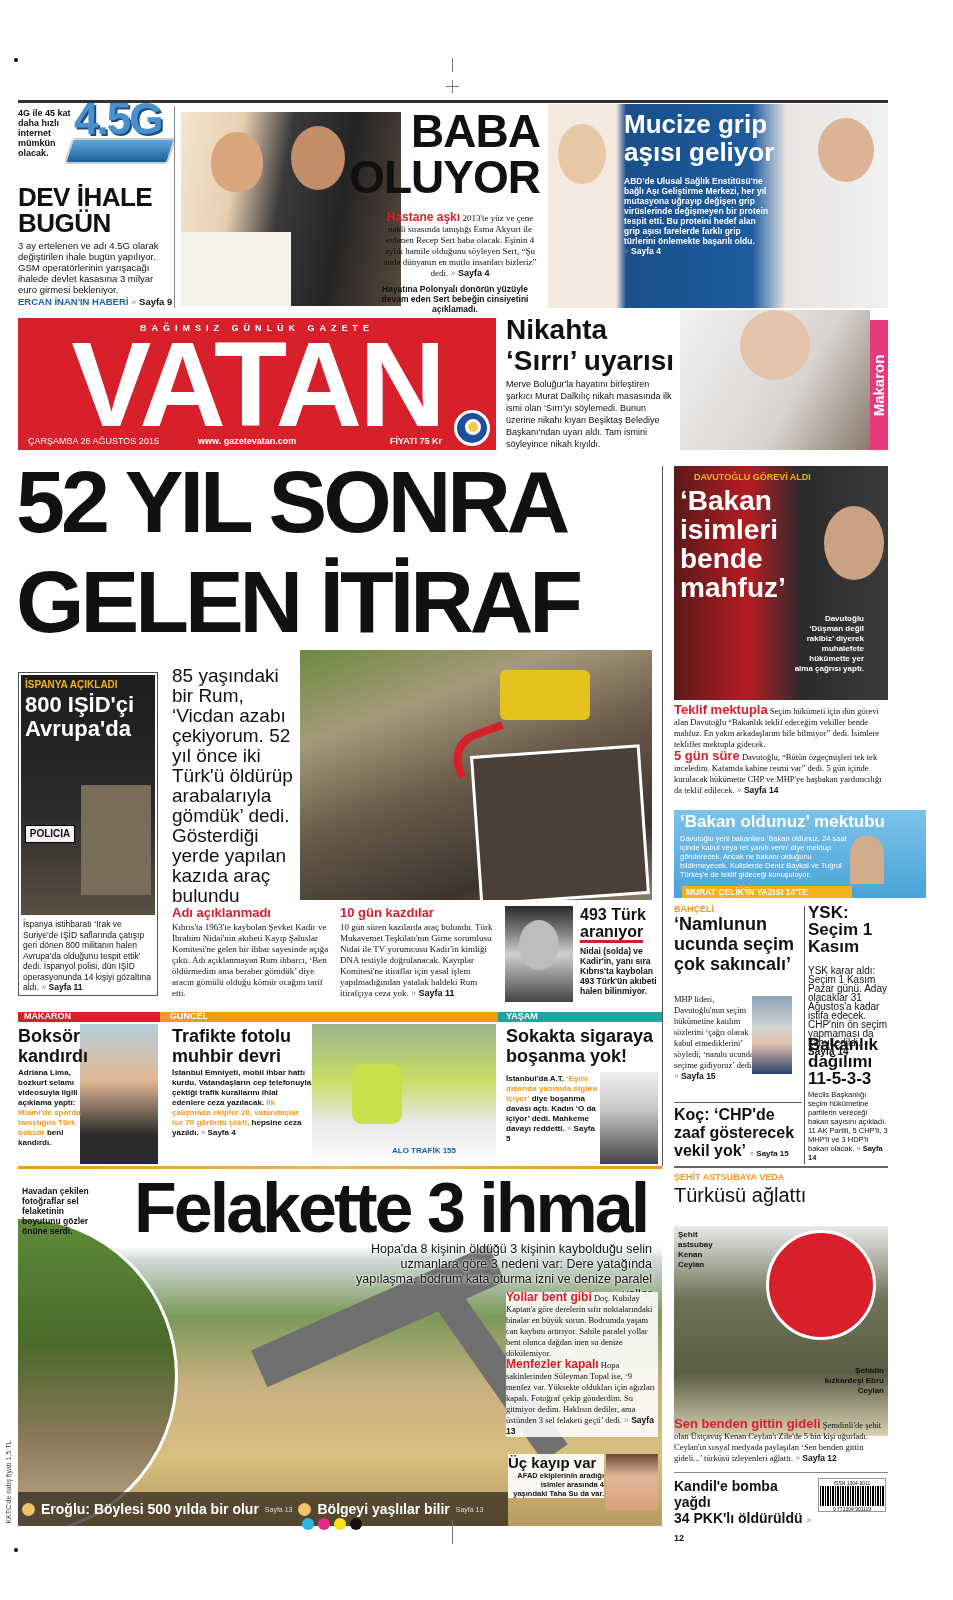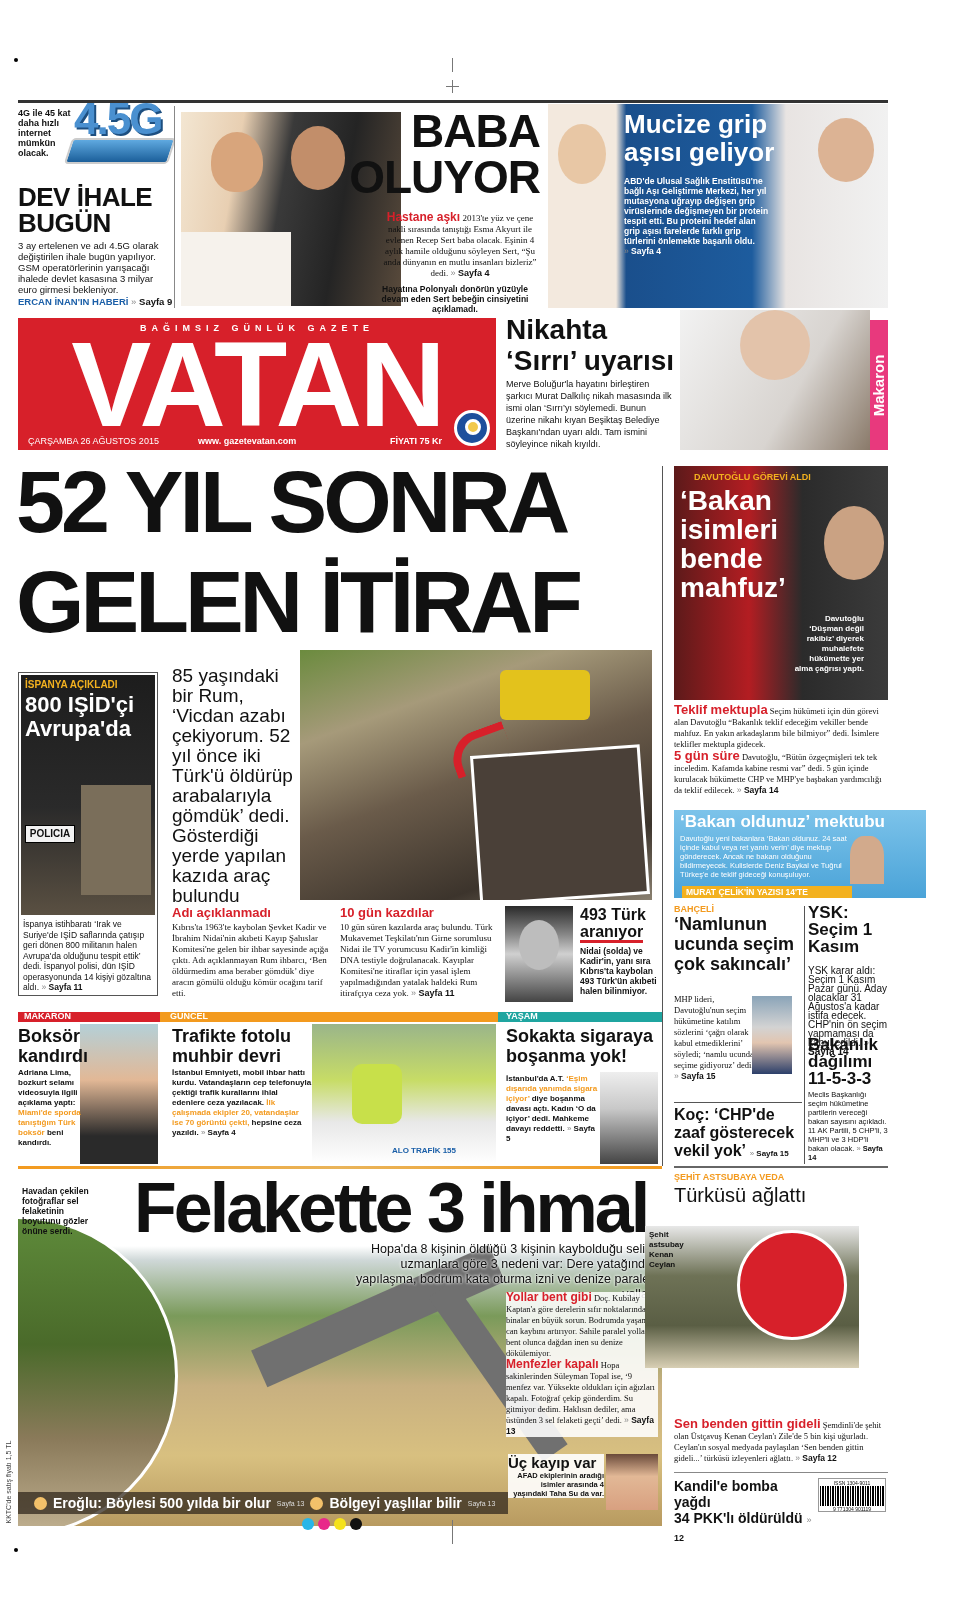--- a/index.html
+++ b/index.html
@@ -236,33 +236,33 @@
   <span>Doç. Kubilay Kaptan'a göre derelerin sıfır noktalarındaki binalar en büyük sorun. Bodrumda yaşam can kaybını artırıyor. Sahile paralel yollar bent olunca dağdan inen su denize dökülemiyor.</span><br>
   <span class="red" style="font-family:'Liberation Sans',sans-serif;font-weight:bold;font-size:12px">Menfezler kapalı</span>
   <span>Hopa sakinlerinden Süleyman Topal ise, ‘9 menfez var. Yüksekte oldukları için ağızları kapalı. Fotoğraf çekip gönderdim. Su gitmiyor dedim. Haklısın dediler, ama üstünden 3 sel felaketi geçti’ dedi.</span>
   <span class="sayfa">Sayfa 13</span>
 </div>
 <div class="abs" style="left:508px;top:1454px;width:96px;background:rgba(255,255,255,0.9)">
   <div style="font-size:15px;font-weight:900">Üç kayıp var</div>
   <div style="font-size:7.5px;font-weight:bold;line-height:9px;text-align:right">AFAD ekiplerinin aradığı isimler arasında 4 yaşındaki Taha Su da var.</div>
 </div>
 <div class="photo" style="left:606px;top:1454px;width:52px;height:56px;background:linear-gradient(#6a4a3a,#e2b896 40%,#d8a080)"></div>
-<div class="abs" style="left:18px;top:1492px;width:490px;height:22px;background:rgba(50,40,30,0.75);display:flex;align-items:center;gap:6px;padding-left:16px">
+<div class="abs" style="left:18px;top:1492px;width:490px;height:34px;background:rgba(50,40,30,0.75);display:flex;align-items:center;gap:6px;padding-left:4px">
   <span style="width:13px;height:13px;border-radius:50%;background:#f3c16a;display:inline-block"></span>
   <span style="color:#fff;font-weight:bold;font-size:14px">Eroğlu: Böylesi 500 yılda bir olur</span>
   <span style="color:#ddd;font-size:7px">Sayfa 13</span>
   <span style="width:13px;height:13px;border-radius:50%;background:#f3c16a;display:inline-block"></span>
   <span style="color:#fff;font-weight:bold;font-size:14px">Bölgeyi yaşlılar bilir</span>
   <span style="color:#ddd;font-size:7px">Sayfa 13</span>
 </div>
 
 <div class="rule" style="left:674px;top:1166px;width:214px;height:2px;background:#666"></div>
 <div class="abs" style="left:674px;top:1172px;font-size:9px;font-weight:bold;color:#f39a1e">ŞEHİT ASTSUBAYA VEDA</div>
 <div class="abs" style="left:674px;top:1184px;font-size:20px;font-weight:normal;white-space:nowrap">Türküsü ağlattı</div>
-<div class="photo" style="left:645px;top:1226px;width:214px;height:142px;background:linear-gradient(#e8e8e8,#6e7256 35%,#5a5e44 70%,#d8cfb4)">
+<div class="photo" style="left:674px;top:1226px;width:214px;height:210px;background:linear-gradient(#e8e8e8,#6e7256 35%,#5a5e44 70%,#d8cfb4)">
   <div class="abs" style="left:92px;top:4px;width:110px;height:110px;border-radius:50%;background:#d7202a;border:3px solid #fff"></div>
   <div class="abs" style="left:4px;top:4px;width:40px;font-size:8px;font-weight:bold;line-height:10px">Şehit astsubay Kenan Ceylan</div>
   <div class="abs" style="left:150px;top:140px;width:60px;text-align:right;font-size:8px;font-weight:bold;line-height:10px">Şehidin kızkardeşi Ebru Ceylan</div>
 </div>
 <div class="abs serif" style="left:674px;top:1418px;width:214px;font-size:8.5px;line-height:11px">
   <span class="red" style="font-family:'Liberation Sans',sans-serif;font-weight:bold;font-size:13px">Sen benden gittin gideli</span>
   <span>Şemdinli'de şehit olan Üstçavuş Kenan Ceylan'ı Zile'de 5 bin kişi uğurladı. Ceylan'ın sosyal medyada paylaşılan ‘Sen benden gittin gideli...’ türküsü izleyenleri ağlattı.</span>
   <span class="sayfa">Sayfa 12</span>
 </div>
 <div class="rule" style="left:674px;top:1472px;width:214px;height:1px;background:#888"></div>

